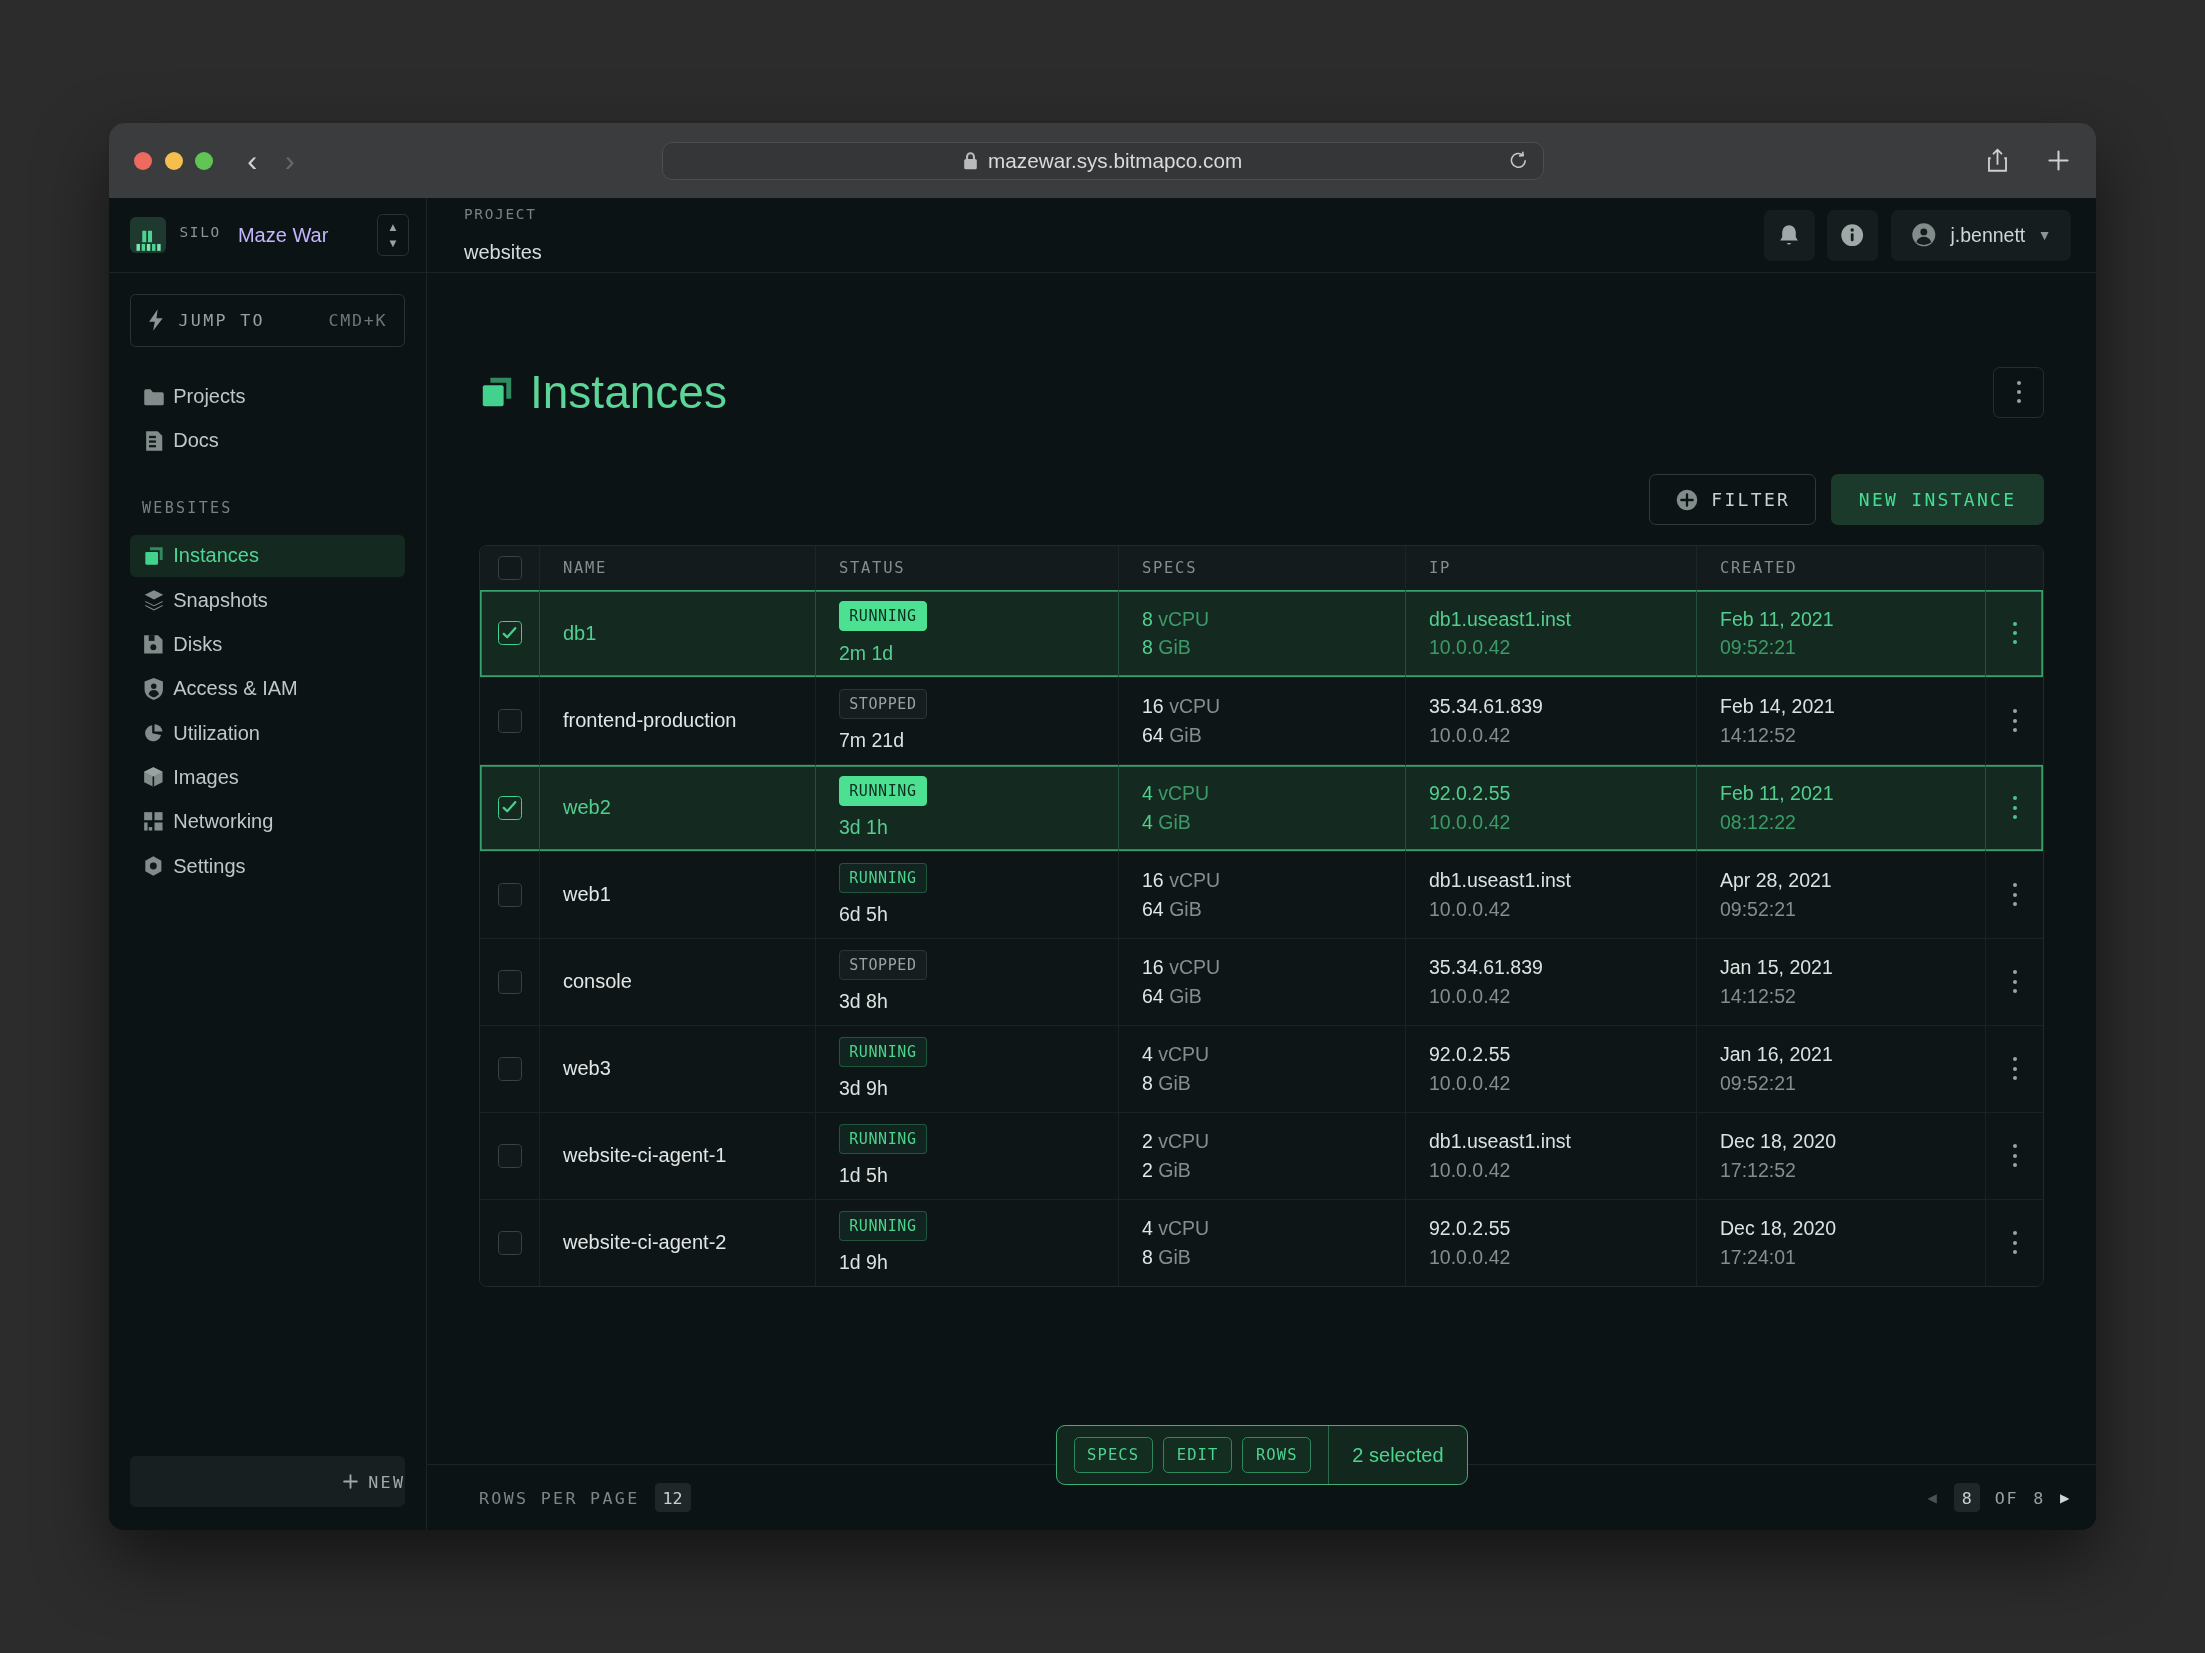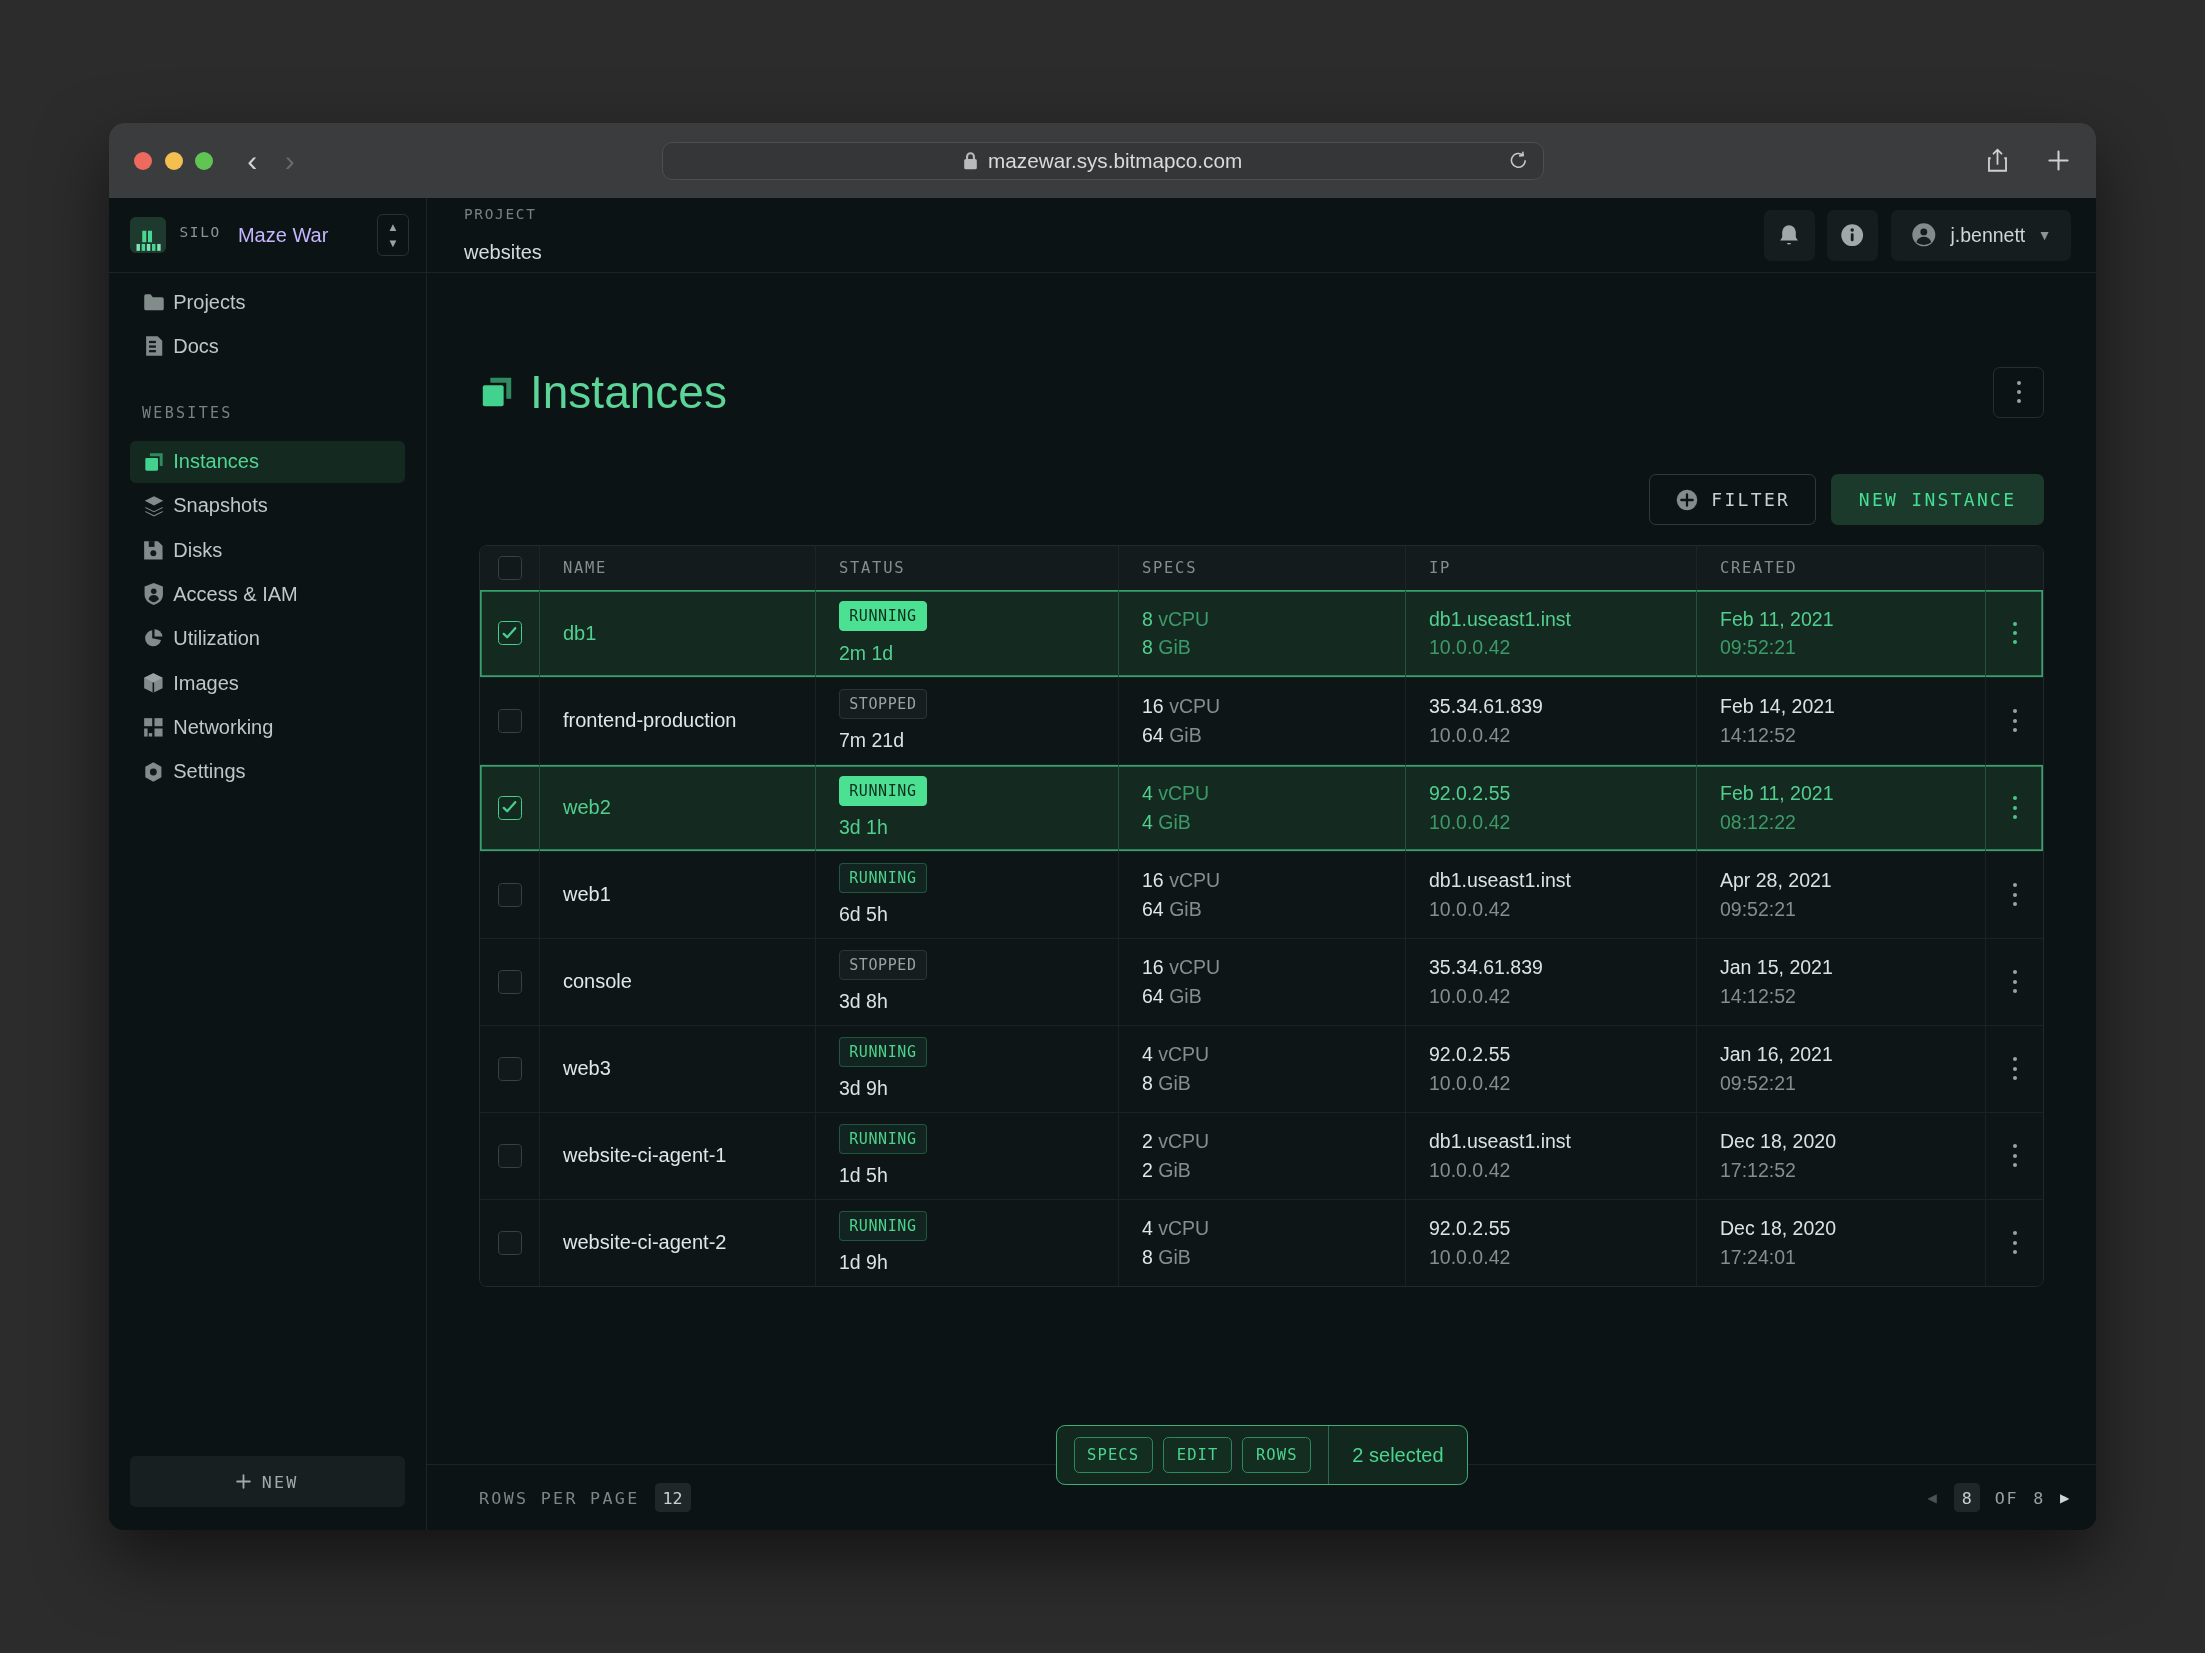--- a/index.html
+++ b/index.html
@@ -69,21 +69,21 @@
     height:42px; display:flex; align-items:center; gap:8px; padding:0 12.6px;
     border-radius:5.7px; color:#c0c7c6; font-size:20px;
   }
   .side-item .ic { width:23px; display:flex; justify-content:center; color:#828c8b; }
   .section-label { padding:37px 20.7px 10.3px 33px; font-size:15px; letter-spacing:2.3px; color:#788281; }
   .side-item.active { background:#14291f; color:#4fd695; }
   .side-item.active .ic { color:#43d28d; }
   .side-bottom { margin-top:auto; padding:0 20.7px 23px 20.7px; }
   .new-btn {
     height:51px; background:#181f20; border-radius:5.7px; display:flex; align-items:center;
-    justify-content:center; gap:10.3px; color:#a0aaa8; font-size:16.7px; letter-spacing:2.3px;
+    justify-content:flex-end; gap:10.3px; color:#a0aaa8; font-size:16.7px; letter-spacing:2.3px;
   }
 
   
   .topbar { height:75px; border-bottom:1.1px solid #1c2425; display:flex; align-items:center; padding:0 25px 0 37px; }
   .proj { display:flex; flex-direction:column; gap:19px; }
   .proj-label { font-size:14.4px; letter-spacing:1.7px; color:#788281; }
   .proj-name { font-size:20px; color:#d7dddc; }
   .topbar-right { margin-left:auto; display:flex; gap:12.6px; align-items:center; }
   .icon-btn {
     width:51px; height:51px; background:#161d1e; border-radius:6.9px;
@@ -244,20 +244,32 @@
         <div class="silo-txt">
           <span class="silo-label mono">SILO</span>
           <span class="silo-name">Maze War</span>
         </div>
         <div class="silo-switch">
           <span>▲</span>
           <span>▼</span>
         </div>
       </div>
 
+      <div class="side-pad">
+        <div class="jump mono">
+          <span>
+            <svg width="17" height="22" viewBox="0 0 15 19" fill="#8b9594">
+                <path d="M8.5 0L1 11h5l-1.5 8L13 8H7.5z"></path>
+              </svg>
+          </span>
+          <span>JUMP TO</span>
+          <span class="spacer"></span>
+          <span class="kbd">CMD+K</span>
+        </div>
+      </div>
 
       <div class="side-list">
         <div class="side-item">
           <span class="ic">
             <svg width="22" height="19.5" viewBox="0 0 19 17" fill="#828c8b">
                 <path d="M1 3.5A1.5 1.5 0 012.5 2h4l2 2.5h8A1.5 1.5 0 0118 6v8.5a1.5 1.5 0 01-1.5 1.5h-14A1.5 1.5 0 011 14.5z"></path>
               </svg>
           </span>
           <span>Projects</span>
         </div>

